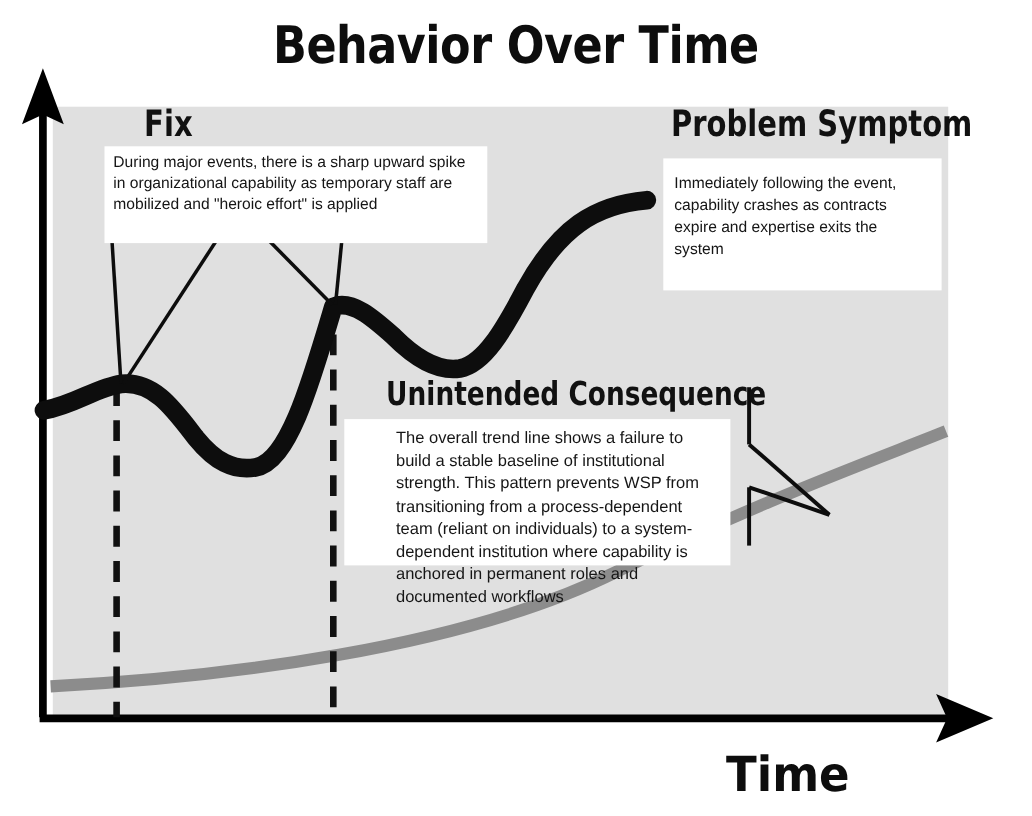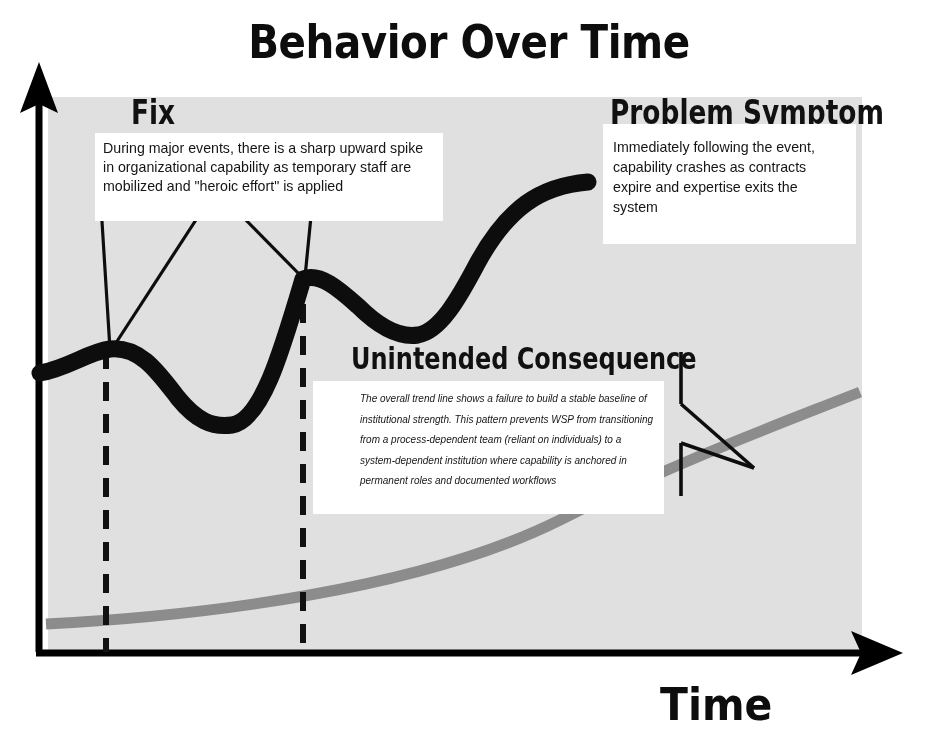--- a/index.html
+++ b/index.html
@@ -94,36 +94,35 @@
     left: 95px;
     top: 133px;
     width: 348px;
     height: 88px;
     padding: 6px 8px 4px 8px;
     font-size: 14.2px;
     line-height: 19px;
   }
   #callout-problem {
     left: 603px;
-    top: 124px;
+    top: 144px;
     width: 253px;
     height: 120px;
     padding: 13px 12px 4px 10px;
     font-size: 14.2px;
     line-height: 20px;
   }
   #callout-unintended {
     left: 313px;
     top: 381px;
     width: 351px;
     height: 133px;
     padding: 8px 10px 4px 47px;
-    font-size: 10px;
+    font-size: 15px;
     line-height: 20.5px;
-    font-style: italic;
   }
 </style>
 </head>
 <body>
 
 <svg id="canvas" viewBox="0 0 938 742">
 
   <rect x="48" y="97" width="814" height="555" fill="#e0e0e0"></rect>
 
   <line x1="39" y1="652" x2="39" y2="92" stroke="#000000" stroke-width="7"></line>

